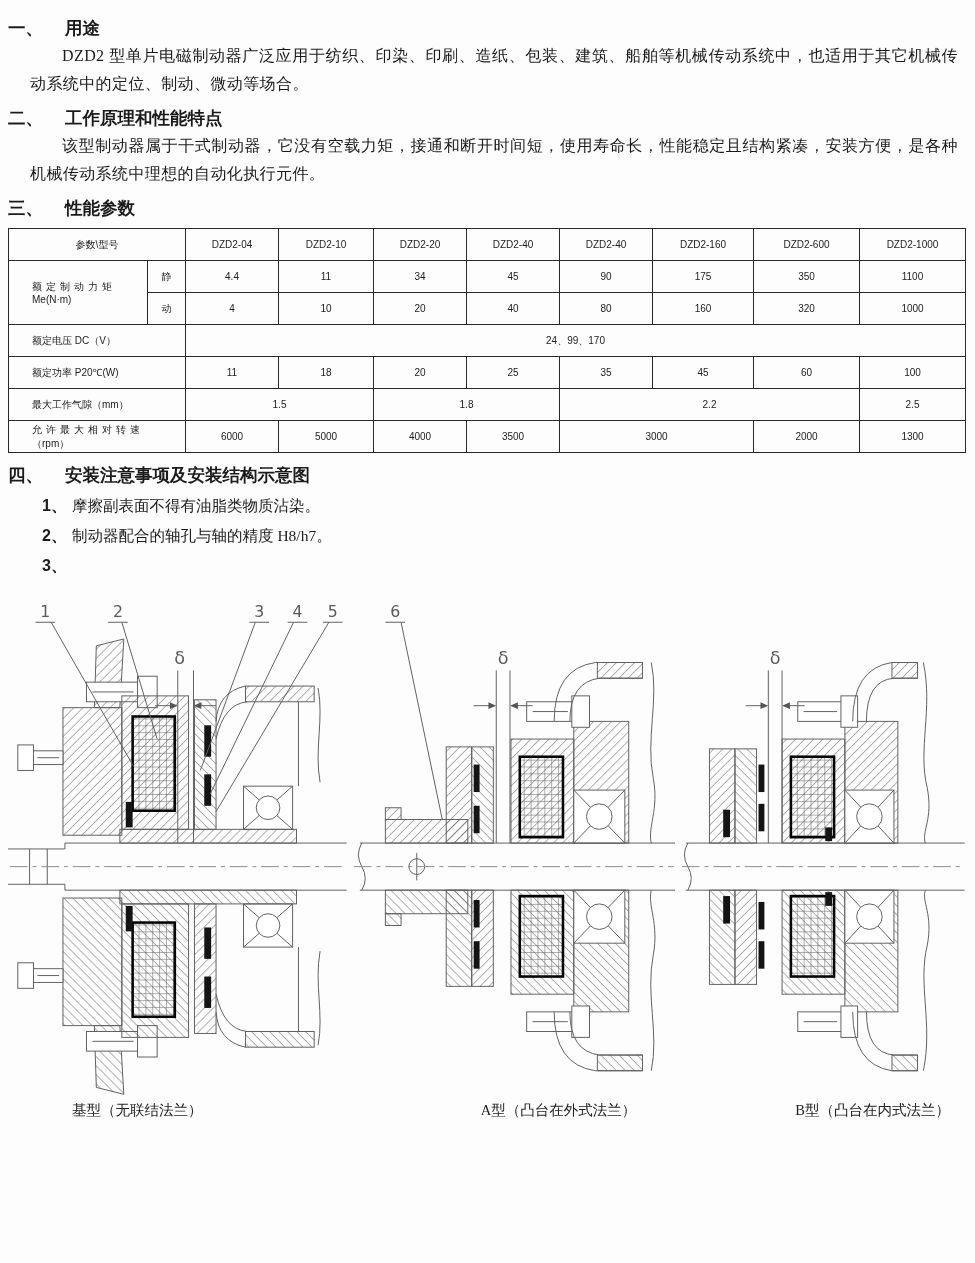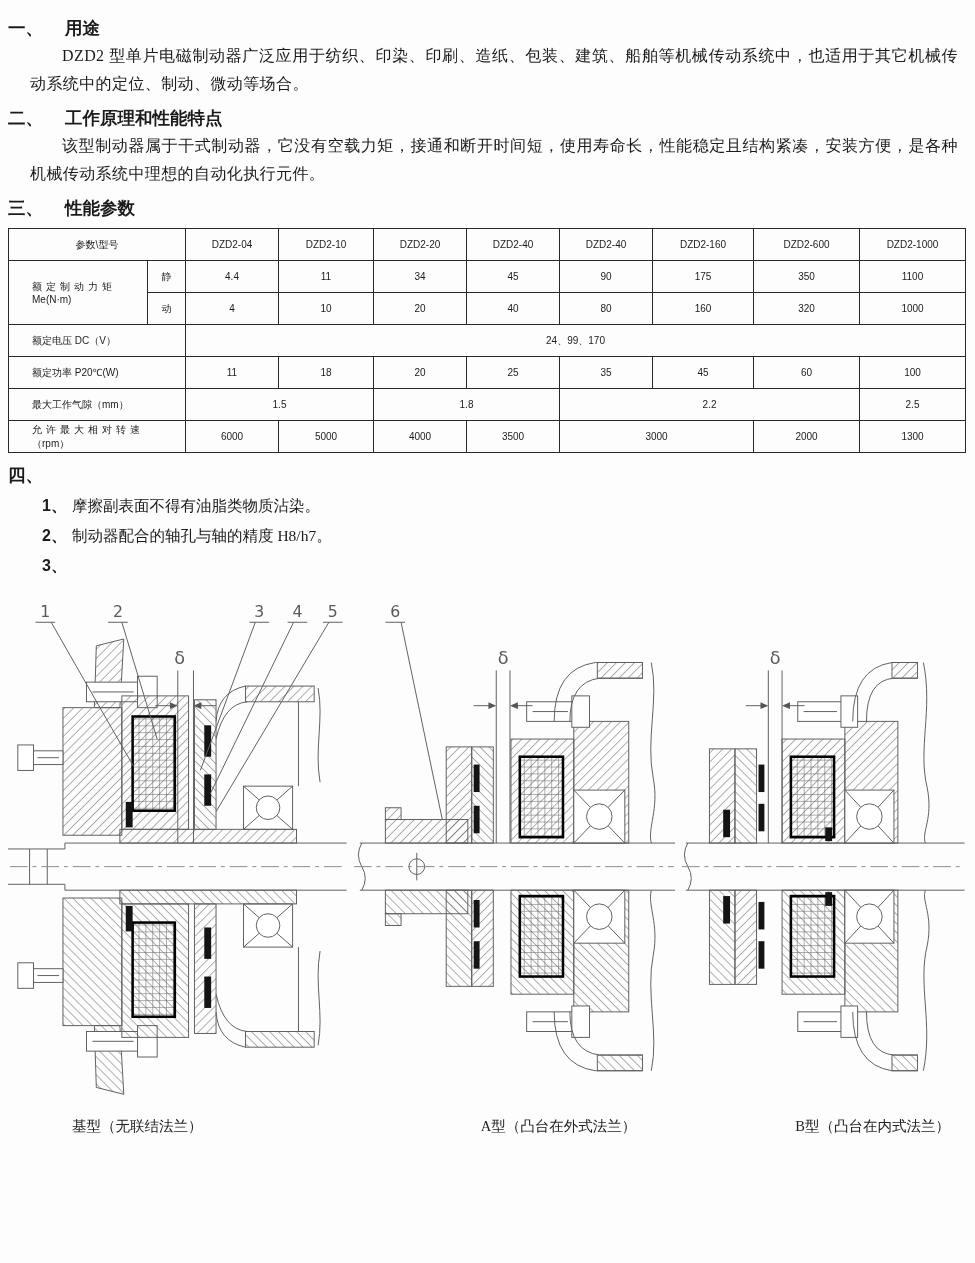--- a/index.html
+++ b/index.html
@@ -55,21 +55,21 @@
   .fig .hA { fill:url(#hA); }
   .fig .hB { fill:url(#hB); }
   .fig .coil { fill:url(#cg); stroke:#000; stroke-width:2.6; }
   .fig .blk { fill:#141414; stroke:none; }
   .fig .wht { fill:#ffffff; }
   .fig .cl { stroke:#8a8a8a; stroke-dasharray:18 5 4 5; }
   .fig .arr { fill:#555; stroke:none; }
   .fig text { fill:#5a5a5a; font-family:"DejaVu Sans", sans-serif; font-size:16px; stroke:none; }
   .fig text.delta { font-size:18px; }
 
-  .captions { display:flex; margin-top:20px; font-family:"Liberation Serif", serif; font-size:14.5px; color:#222; }
+  .captions { display:flex; margin-top:4px; font-family:"Liberation Serif", serif; font-size:14.5px; color:#222; }
   .cap { text-align:center; }
   .cap-1 { width:345px; transform:translateX(-40px); }
   .cap-2 { width:330px; margin-left:5px; transform:translateX(45px); }
   .cap-3 { width:290px; margin-left:5px; transform:translateX(50px); }
 </style>
 </head>
 <body>
 
 <div class="page">
 
@@ -174,20 +174,21 @@
       <td>3500</td>
       <td colspan="2">3000</td>
       <td>2000</td>
       <td>1300</td>
     </tr>
   </tbody>
     </table>
 
   <div class="sec">
     <span class="sec-num">四、</span>
+    <span class="sec-title">安装注意事项及安装结构示意图</span>
   </div>
   <div class="list">
     <div class="list-item">
       <span class="li-num">1、</span>
       <span>摩擦副表面不得有油脂类物质沾染。</span>
     </div>
     <div class="list-item">
       <span class="li-num">2、</span>
       <span>制动器配合的轴孔与轴的精度 H8/h7。</span>
     </div>

